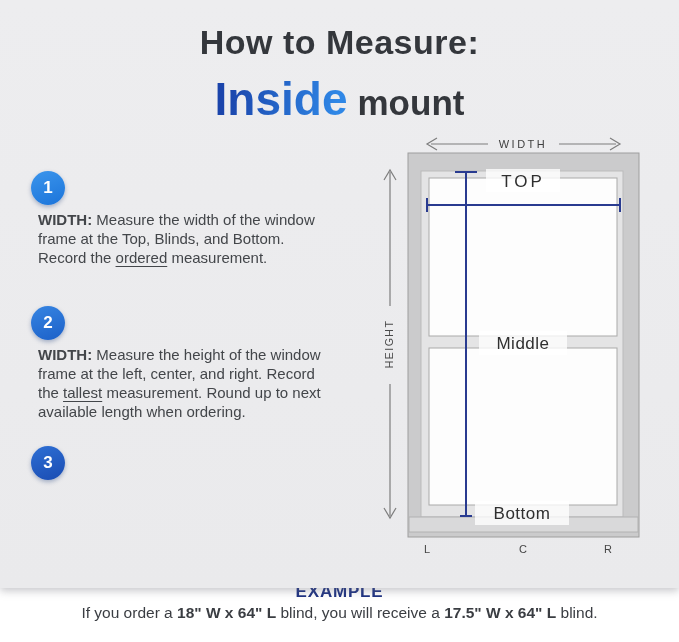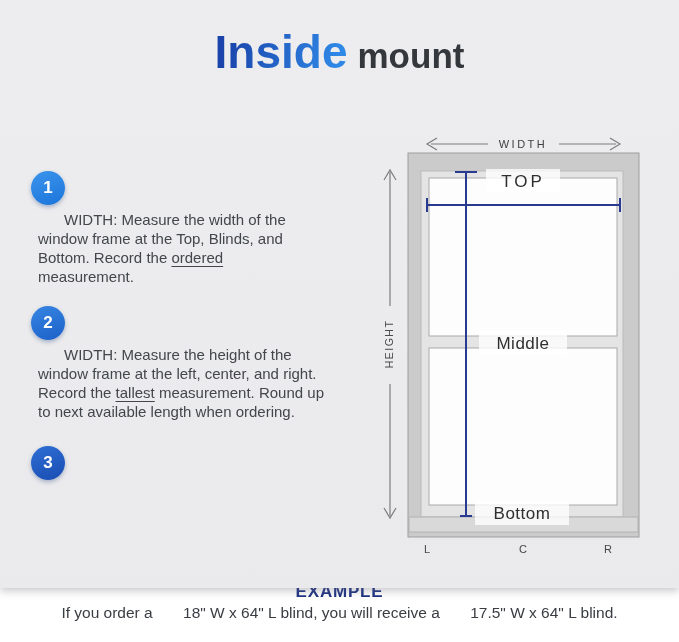--- a/index.html
+++ b/index.html
@@ -7,59 +7,60 @@
   .canvas { position:relative; width:679px; height:642px; margin:0 auto; overflow:hidden; background:#fff; }
 
   
   .main { position:absolute; left:0; top:0; width:679px; height:588px;
           background:linear-gradient(180deg,#ededef 0%,#eaeaec 100%);
           box-shadow:0 3px 8px rgba(110,110,120,.38); z-index:1; }
 
   
   .title-block { position:absolute; top:24px; left:0; width:100%; text-align:center; }
   .title-line1 { font-size:34px; font-weight:700; color:#34373c; letter-spacing:.5px; line-height:1.1; }
-  .title-line2 { margin-top:5px; line-height:1; }
+  .title-line2 { margin-top:15px; line-height:1; }
   .title-accent { font-size:46px; font-weight:700;
                   background:linear-gradient(100deg,#1a44ab 10%,#2f87e6 90%);
                   -webkit-background-clip:text; background-clip:text;
                   color:transparent; -webkit-text-fill-color:transparent; }
   .title-rest { font-size:35px; font-weight:700; color:#34373c; margin-left:10px; }
 
   
   .step { position:absolute; left:31px; }
   .step-1 { top:171px; } .step-2 { top:306px; } .step-3 { top:446px; }
   .badge { width:34px; height:34px; border-radius:50%; color:#fff; font-size:17px; font-weight:700;
            display:flex; align-items:center; justify-content:center;
            box-shadow:0 2px 4px rgba(30,60,120,.35); }
   .step-1 .badge { background:linear-gradient(160deg,#3b95ec,#1b74da); }
   .step-2 .badge { background:linear-gradient(160deg,#3685e2,#1c60c8); }
   .step-3 .badge { background:linear-gradient(160deg,#2e6fd4,#1a4cb2); }
   .step-text { margin-top:5px; margin-left:7px; font-size:15px; line-height:19px; color:#43464a; }
   .step-1 .step-text { width:278px; }
   .step-2 .step-text { width:288px; }
   .step-3 .step-text { width:322px; }
-  .b { font-weight:400;margin-left:26px; }
+  .b { font-weight:700; }
   .u { text-decoration:underline; text-underline-offset:3px; text-decoration-thickness:1px; }
 
   
   .diagram { position:absolute; left:375px; top:130px; }
   .diagram text { font-family:"Liberation Sans", sans-serif; }
 
   
   .footer { position:absolute; left:0; top:575px; width:679px; height:54px; background:#ffffff; text-align:center; }
   .example-heading { margin-top:7px; font-size:17px; font-weight:700; color:#1e3282; letter-spacing:.8px; }
   .example-text { margin-top:2px; font-size:15.5px; color:#3a3d42; }
 </style>
 </head>
 <body>
 
 <div class="canvas">
   <div class="main">
 
     <header class="title-block">
+      <div class="title-line1">How to Measure:</div>
       <div class="title-line2">
         <span class="title-accent">Inside</span><span class="title-rest">mount</span>
       </div>
     </header>
 
     <div class="step step-1">
       <div class="badge">
           <span>1</span>
         </div>
       <p class="step-text"><span class="b">WIDTH:</span><span> Measure the width of the window frame at the Top, Blinds, and Bottom. Record the </span><span class="u">ordered</span><span> measurement.</span></p>

